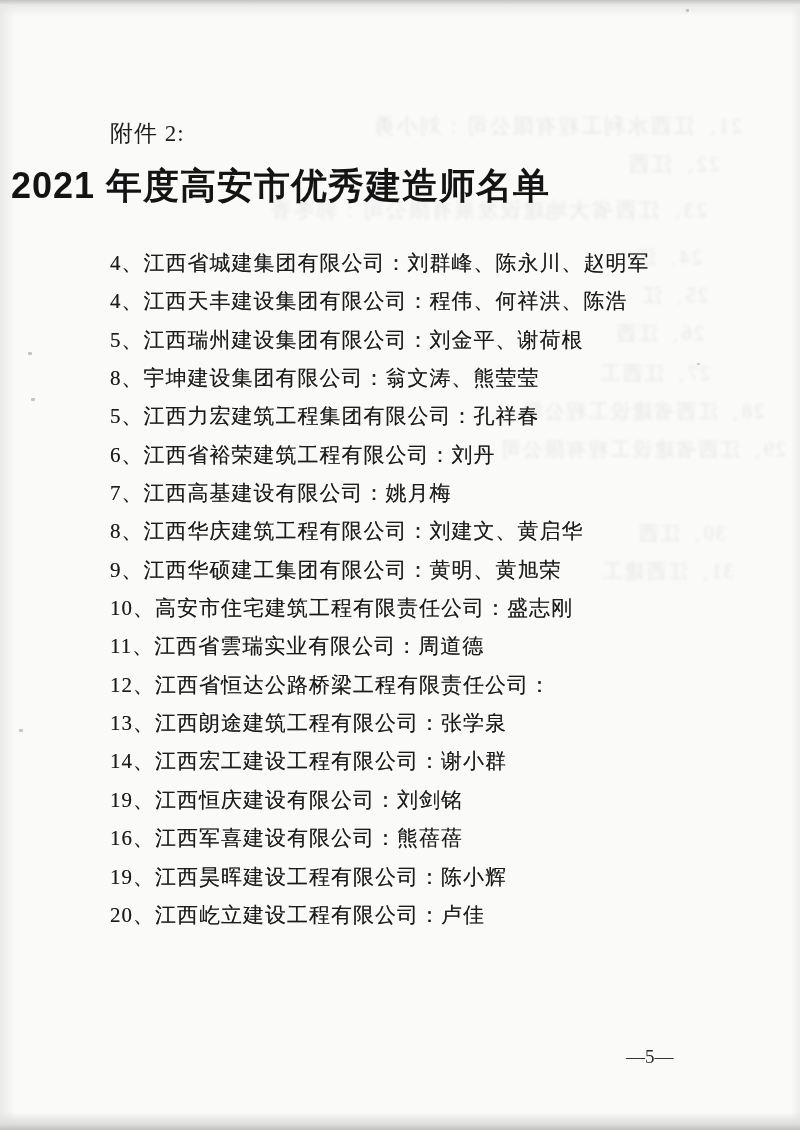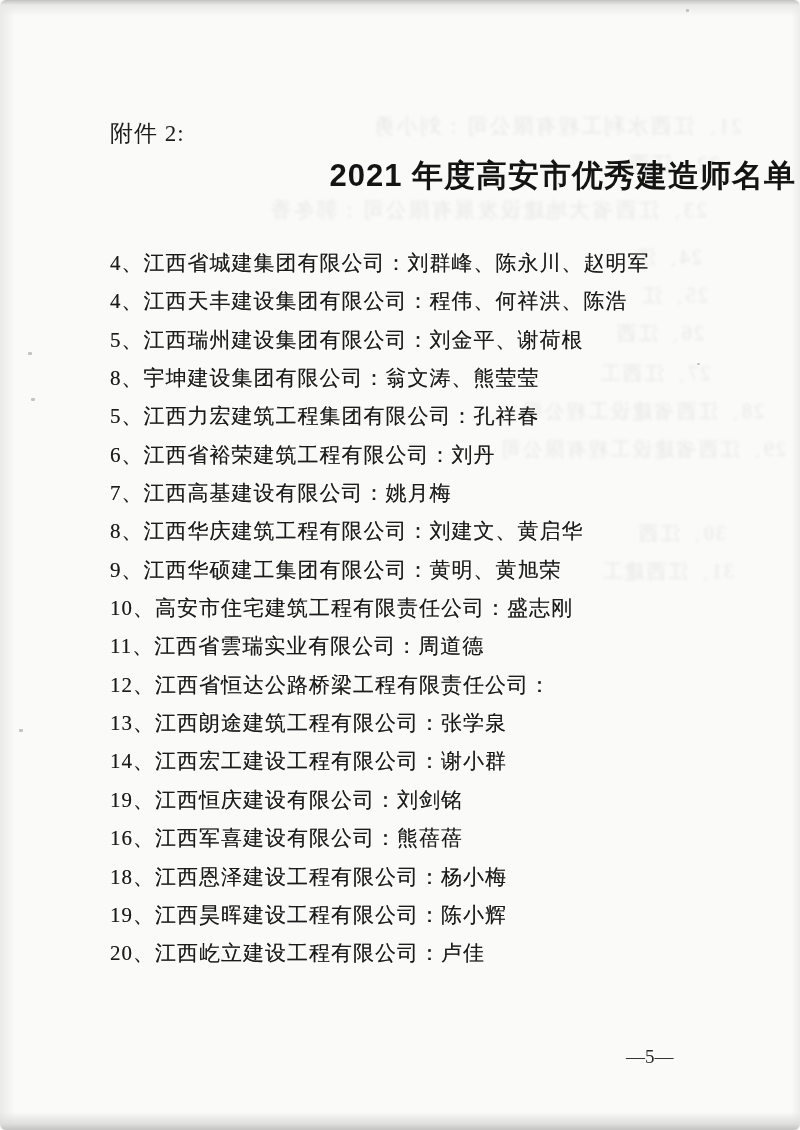--- a/index.html
+++ b/index.html
@@ -9,29 +9,28 @@
     font-family:"Liberation Serif","DejaVu Serif",serif;
   }
   .page{
     position:absolute;inset:0;
     background:
       linear-gradient(180deg,#c2c2c0 0px,#e9e9e7 5px,rgba(250,250,248,0) 16px),
       linear-gradient(0deg,#c3c3c1 0px,#dededc 6px,rgba(250,250,248,0) 18px),
       linear-gradient(90deg,#eaeae8 0px,rgba(250,250,248,0) 15px),
       linear-gradient(270deg,#ededeb 0px,rgba(250,250,248,0) 9px),
       #fafaf8;
-    border-radius: 6px;
   }
   .attachment{
     position:absolute;left:110px;top:118px;
     font-size:23px;color:#1d1d1d;letter-spacing:1px;
   }
   .title{
-    position:absolute;left:0;right:0;top:151px;margin:4px;
-    text-align:right;font-size:31px;font-weight:bold;
+    position:absolute;left:0;right:0;top:151px;margin:11px;
+    text-align:left;font-size:36px;font-weight:bold;
     font-family:"Liberation Sans","DejaVu Sans",sans-serif;
     color:#141414;letter-spacing:1px;
   }
   .list{position:absolute;left:110px;top:244px;}
   .item{
     font-size:21px;line-height:38.35px;color:#1b1b1b;
     white-space:nowrap;letter-spacing:1px;
     text-shadow:0 0 .4px rgba(20,20,20,.55);
   }
   .pageno{
@@ -78,21 +77,20 @@
       <div class="item">7、江西高基建设有限公司：姚月梅</div>
       <div class="item">8、江西华庆建筑工程有限公司：刘建文、黄启华</div>
       <div class="item">9、江西华硕建工集团有限公司：黄明、黄旭荣</div>
       <div class="item">10、高安市住宅建筑工程有限责任公司：盛志刚</div>
       <div class="item">11、江西省雲瑞实业有限公司：周道德</div>
       <div class="item">12、江西省恒达公路桥梁工程有限责任公司：</div>
       <div class="item">13、江西朗途建筑工程有限公司：张学泉</div>
       <div class="item">14、江西宏工建设工程有限公司：谢小群</div>
       <div class="item">19、江西恒庆建设有限公司：刘剑铭</div>
       <div class="item">16、江西军喜建设有限公司：熊蓓蓓</div>
-      <div class="item">18、江西恩泽建设工程有限公司：杨小梅</div>
       <div class="item">19、江西昊晖建设工程有限公司：陈小辉</div>
       <div class="item">20、江西屹立建设工程有限公司：卢佳</div>
     </div>
 
   <div class="pageno">—5—</div>
 
   <div class="speck" style="left:28px;top:352px;width:4px;height:3px;"></div>
   <div class="speck" style="left:31px;top:398px;width:4px;height:3px;"></div>
   <div class="speck" style="left:19px;top:729px;width:4px;height:3px;"></div>
   <div class="speck" style="left:686px;top:9px;width:3px;height:3px;"></div>

